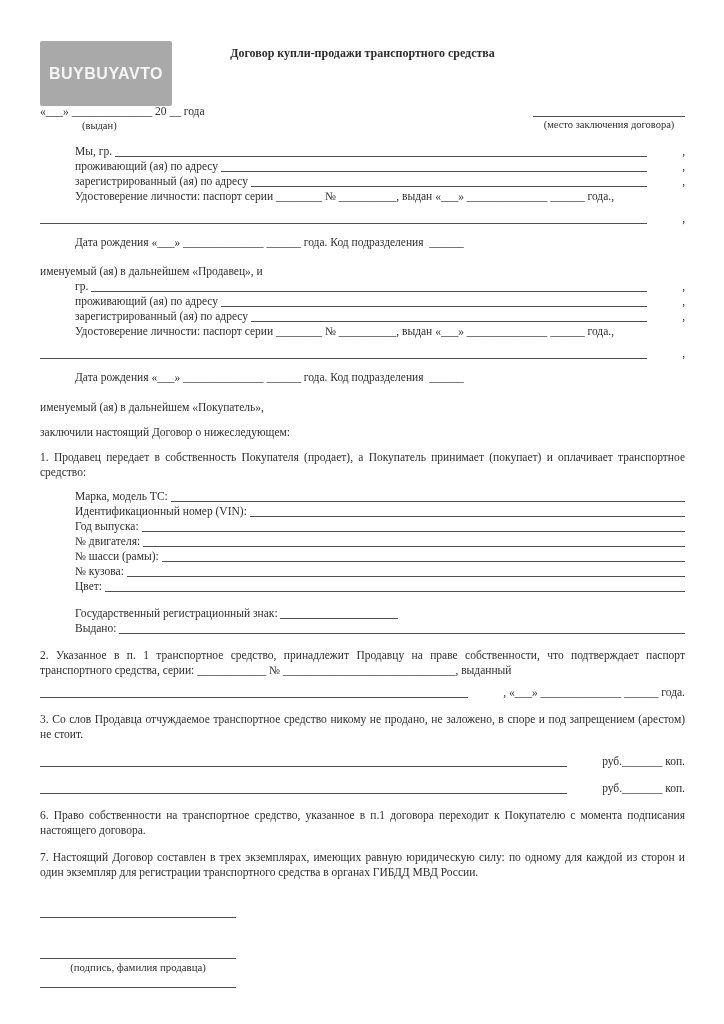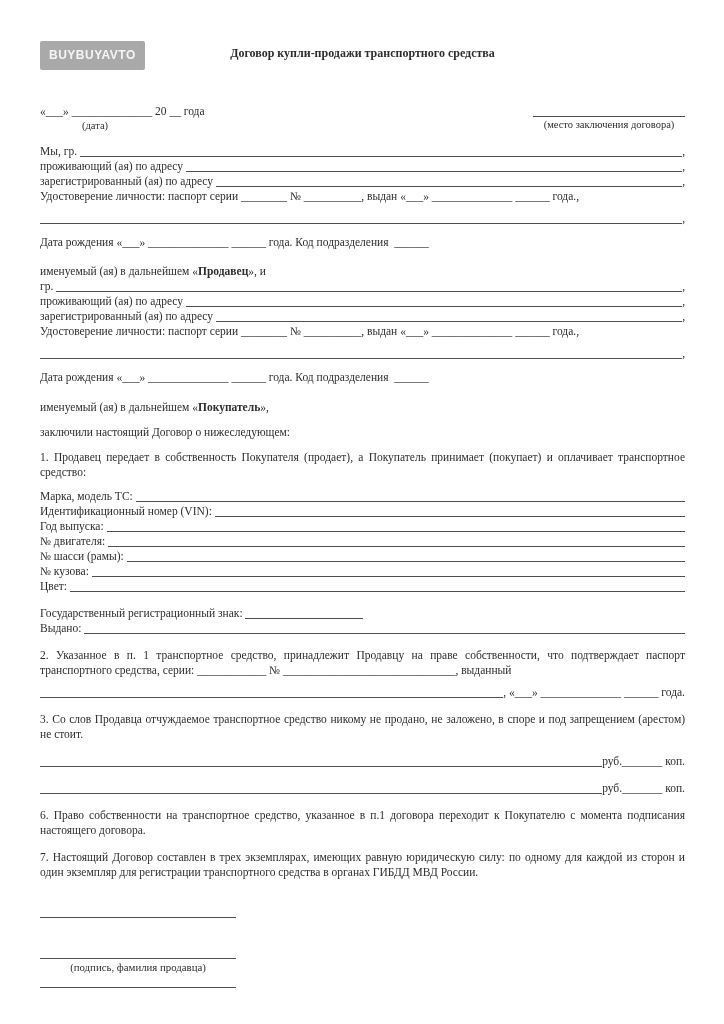--- a/index.html
+++ b/index.html
@@ -26,47 +26,47 @@
     line-height:15px;
   }
   
   .header{position:relative;height:52px;}
   .logo{
     position:absolute;left:0;top:3px;
     background:var(--logo-bg);
     color:var(--logo-fg);
     font-family:"Liberation Sans","DejaVu Sans",sans-serif;
     font-weight:bold;
-    font-size:12px;
+    font-size:16px;
     letter-spacing:.5px;
-    padding:7px 9px;
+    padding:25px 9px;
     border-radius:2px;
   }
   .title{
     text-align:center;
     font-size:12px;
     font-weight:bold;
     padding-top:8px;
   }
   
   .date-row{display:flex;justify-content:space-between;align-items:flex-start;margin-top:14px;}
   .date-left .date-text{white-space:pre;}
   .caption{font-size:10.5px;line-height:13px;color:var(--text);}
   .date-left .caption{margin-left:42px;}
   .date-right{width:152px;text-align:center;}
   .place-line{height:13px;border-bottom:1px solid var(--line);margin-bottom:1px;}
   
   .doc-body{margin-top:12px;}
   .row{display:flex;align-items:flex-end;line-height:15px;}
-  .row .txt{white-space:pre;flex:0 0 auto;}
+  .row .txt{white-space:pre;flex:0 0 auto;margin-left:35px;}
   .fill{flex:1 1 auto;border-bottom:1px solid var(--line);height:12px;margin-bottom:2px;min-width:10px;}
   .blank{flex:0 0 auto;display:inline-block;border-bottom:1px solid var(--line);height:12px;margin-bottom:2px;}
   .para{line-height:15px;}
   .para.justify{text-align:justify;}
-  .bold{font-weight:bold;margin-top:12px;}
+  .bold{font-weight:normal;margin-top:12px;}
   .gap{width:100%;}
   
   .signatures{display:flex;justify-content:space-between;margin-top:24px;flex-direction:column;}
   .sig-col{width:196px;text-align:center;}
   .sig-line{height:14px;border-bottom:1px solid var(--line);}
   .sig-line.second{margin-top:27px;}
   .sig-caption{font-size:10.8px;line-height:14px;margin-top:1px;}
 </style>
 </head>
 <body>
@@ -74,21 +74,21 @@
 <div class="page">
 
   <div class="header">
     <div class="logo">BUYBUYAVTO</div>
     <div class="title">Договор купли-продажи транспортного средства</div>
   </div>
 
   <div class="date-row">
     <div class="date-left">
       <div class="date-text">«___» ______________ 20 __ года</div>
-      <div class="caption">(дата)</div>
+      <div class="caption">(выдан)</div>
     </div>
     <div class="date-right">
       <div class="place-line"></div>
       <div class="caption">(место заключения договора)</div>
     </div>
   </div>
 
   <div class="doc-body" id="doc-body">
       <div class="row">
         <span class="txt">Мы, гр. </span>

